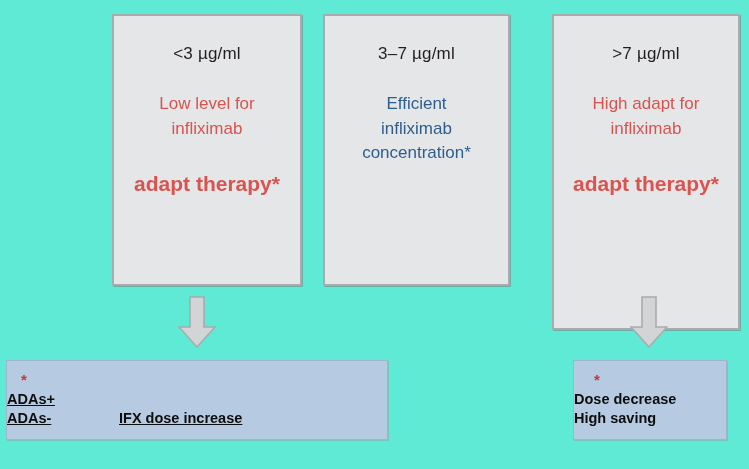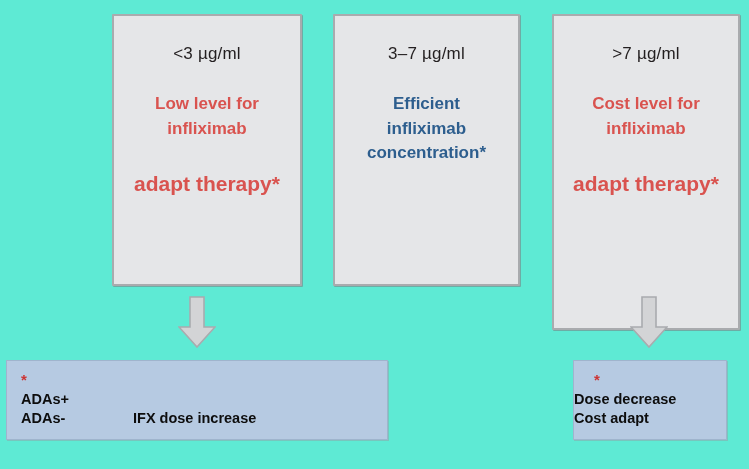--- a/index.html
+++ b/index.html
@@ -25,35 +25,35 @@
     background: #e5e6e8;
     border: 2px solid #a9abae;
     border-radius: 1px;
     box-shadow: 1px 1px 0 rgba(120,122,125,0.55);
     display: flex;
     flex-direction: column;
     align-items: center;
     padding-top: 28px;
   }
   #box-low   { left: 112px; top: 14px; width: 190px; height: 272px; }
-  #box-mid   { left: 333px; top: 14px; width: 187px; height: 272px; }
+  #box-mid   { left: 323px; top: 14px; width: 187px; height: 272px; }
   #box-high  { left: 552px; top: 14px; width: 188px; height: 316px; }
 
   .conc-range {
     font-size: 17px;
     font-weight: 400;
     color: #231f20;
     letter-spacing: 0.2px;
     line-height: 1.2;
     text-align: center;
   }
   .conc-desc {
     margin-top: 28px;
     font-size: 17px;
-    font-weight: 700;
+    font-weight: 400;
     line-height: 1.42;
     text-align: center;
     white-space: pre-line;
   }
   .conc-desc.red  { color: #d9534f; }
   .conc-desc.blue { color: #2d5e8e; }
 
   .conc-action {
     margin-top: 26px;
     font-size: 21px;
@@ -98,21 +98,21 @@
   .outcome-rows {
     margin-top: 3px;
     font-size: 14.5px;
     font-weight: 700;
     color: #0d0d0d;
     line-height: 1.28;
   }
   .outcome-row {
     display: flex;
   }
-  #outcome-left .outcome-rows { padding-left: 14px; }
+  #outcome-left .outcome-rows { padding-left: 0; text-decoration: underline; }
   .row-label  { width: 112px; flex: none; }
   .row-value  { flex: 1; }
 
   #outcome-right .outcome-rows {
     line-height: 1.3;
   }
   .centered-line { display: block; }
 </style>
 </head>
 <body>
@@ -128,21 +128,21 @@
 
   <div class="conc-box" id="box-mid">
     <div class="conc-range">3–7 µg/ml</div>
     <div class="conc-desc blue">Efficient
 infliximab
 concentration*</div>
   </div>
 
   <div class="conc-box" id="box-high">
     <div class="conc-range">&gt;7 µg/ml</div>
-    <div class="conc-desc red">Cost level for
+    <div class="conc-desc red">High adapt for
 infliximab</div>
     <div class="conc-action">adapt therapy*</div>
   </div>
 
   <svg class="down-arrow" id="arrow-left" viewBox="0 0 38 52">
     <polygon points="12,1 26,1 26,31 37,31 19,51 1,31 12,31" fill="#d3d4d6" stroke="#a9abae" stroke-width="1.6" stroke-linejoin="miter"></polygon>
   </svg>
 
   <svg class="down-arrow" id="arrow-right" viewBox="0 0 38 52">
     <polygon points="12,1 26,1 26,31 37,31 19,51 1,31 12,31" fill="#d3d4d6" stroke="#a9abae" stroke-width="1.6" stroke-linejoin="miter"></polygon>
@@ -158,17 +158,17 @@
         <span class="row-label">ADAs-</span>
         <span class="row-value">IFX dose increase</span>
       </div>
     </div>
   </div>
 
   <div class="outcome-box" id="outcome-right">
     <div class="asterisk">*</div>
     <div class="outcome-rows">
       <span class="centered-line">Dose decrease</span>
-      <span class="centered-line">Cost adapt</span>
+      <span class="centered-line">High saving</span>
     </div>
   </div>
 
 </div>
 
 </body></html>

